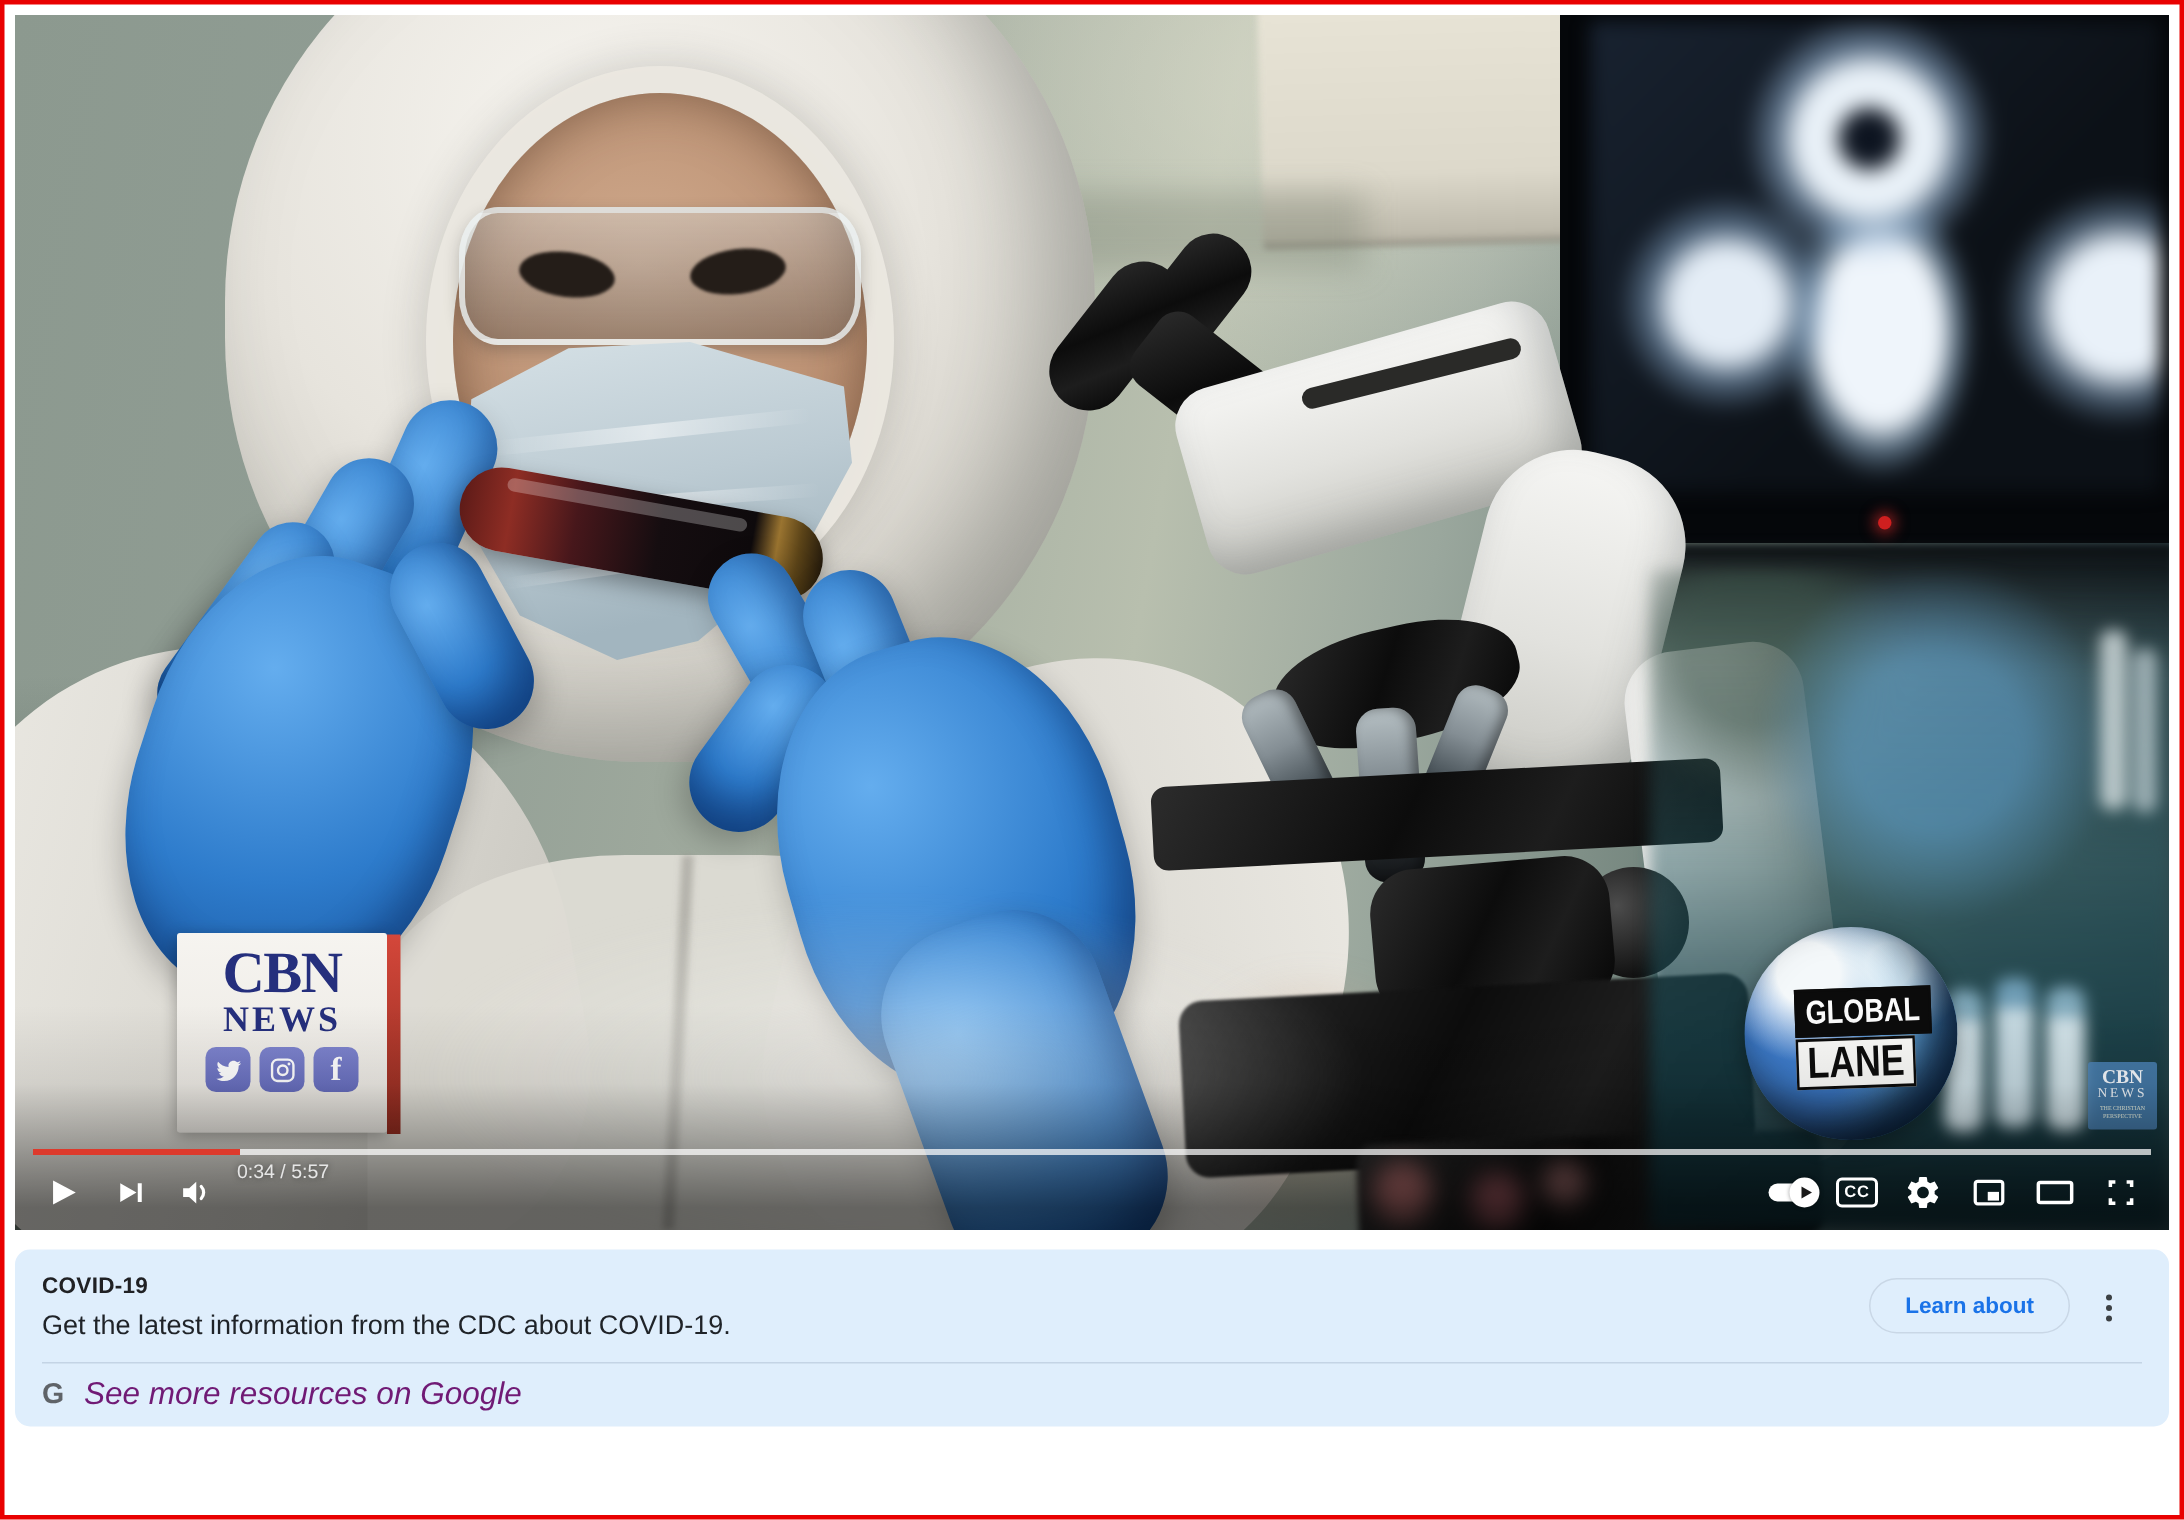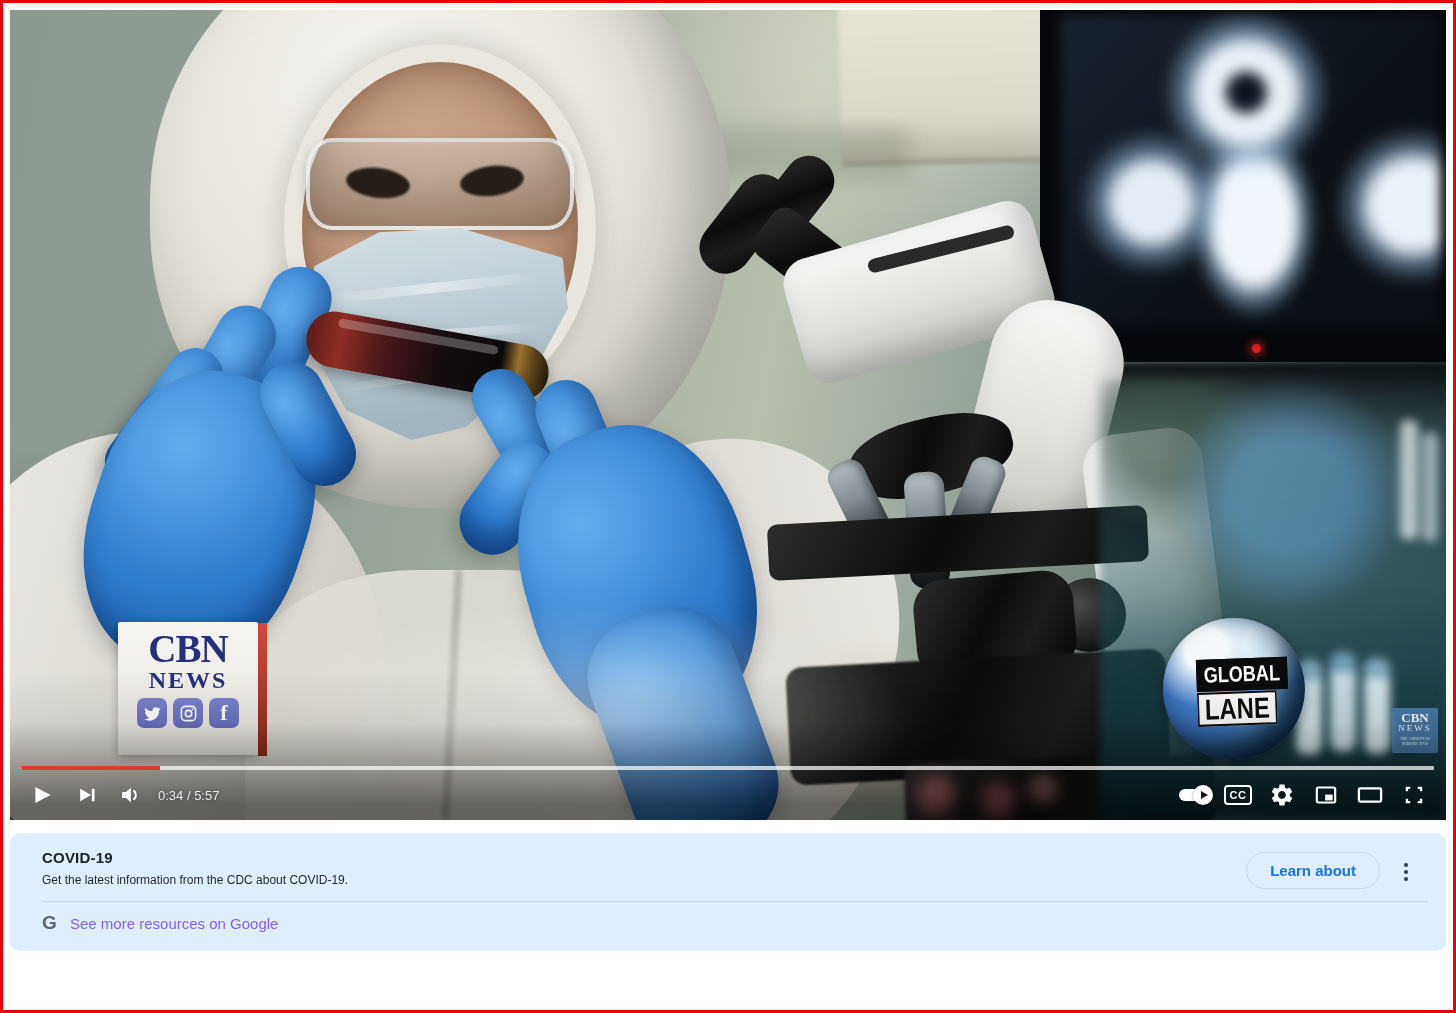--- a/index.html
+++ b/index.html
@@ -97,40 +97,40 @@
   .wm3 { font-size:4px; line-height:5px; margin-top:3px; color:#e8f0e0; }
 
   
   .bottom-grad { position:absolute; left:0; right:0; bottom:0; height:150px;
     background:linear-gradient(180deg, rgba(0,0,0,0) 0%, rgba(0,0,0,.08) 35%, rgba(0,0,0,.55) 90%); }
   .progress { position:absolute; left:12px; right:12px; bottom:50px; height:4px;
     background:rgba(255,255,255,.72); cursor:pointer; }
   .progress-played { position:absolute; left:0; top:0; bottom:0; background:#dd3a2c; }
   .ctrl-row { position:absolute; left:10px; right:10px; bottom:2px; height:46px;
     display:flex; align-items:center; justify-content:space-between; }
-  .ctrl-group { display:flex; align-items:center; }
+  .ctrl-group { display:flex; }
   .ctrl-btn { width:44px; height:44px; display:flex; align-items:center; justify-content:center; cursor:pointer; }
   .time-text { color:#e6e6e6; font-size:13px; margin-left:6px; text-shadow:0 0 4px rgba(0,0,0,.5); }
   .cc-box { border:2.5px solid #fff; border-radius:4px; color:#fff; font-size:11px; font-weight:700;
     padding:2px 4px; letter-spacing:.5px; }
   .autoplay-pill { width:30px; height:12px; background:#fff; border-radius:6px; position:relative; }
   .autoplay-knob { position:absolute; right:-4px; top:-4px; width:20px; height:20px; border-radius:50%;
     background:#fff; display:flex; align-items:center; justify-content:center; box-shadow:0 0 3px rgba(0,0,0,.4); }
   .knob-tri { width:0; height:0; border-left:7px solid #1a1a1a; border-top:4.5px solid transparent;
     border-bottom:4.5px solid transparent; margin-left:2px; }
 
   
   .info-panel { position:relative; margin-top:13px; width:1436px; height:118px;
-    background:#dfeefc; border-radius:10px; padding:16px 18px 0 32px; color:#202124; }
+    background:#dfeefc; border-radius:10px; padding:16px 18px 0 18px; color:#202124; }
   .panel-heading { font-size:15px; font-weight:700; letter-spacing:.2px; }
-  .panel-desc { font-size:12px; margin-top:7px; color:#1f2328; }
+  .panel-desc { font-size:18px; margin-top:7px; color:#1f2328; }
   .panel-divider { height:1px; background:rgba(32,60,90,.14); margin-top:14px; }
   .resources-row { display:flex; align-items:center; height:42px; cursor:pointer; }
   .g-glyph { font-size:19px; font-weight:700; color:#5f6368; width:28px; }
-  .resources-text { font-size:15px; color:#8b5cf6; }
+  .resources-text { font-size:21px; color:#701a75;font-style:italic; }
   .learn-more { position:absolute; right:66px; top:19px; height:37px; padding:0 23px;
     border:1px solid #c9d7e6; border-radius:19px; background:transparent;
     color:#1a73e8; font-size:15px; font-weight:600; font-family:"Liberation Sans",sans-serif;
     display:flex; align-items:center; cursor:pointer; }
   .kebab { position:absolute; right:29px; top:27px; width:22px; height:24px;
     display:flex; flex-direction:column; align-items:center; justify-content:center; gap:3px; cursor:pointer; }
   .kebab span { width:4px; height:4px; border-radius:50%; background:#3c4043; }
 
   .video-title { margin-top:22px; font-size:18px; font-weight:700; color:#0f0f0f; letter-spacing:.1px; }
 </style>

